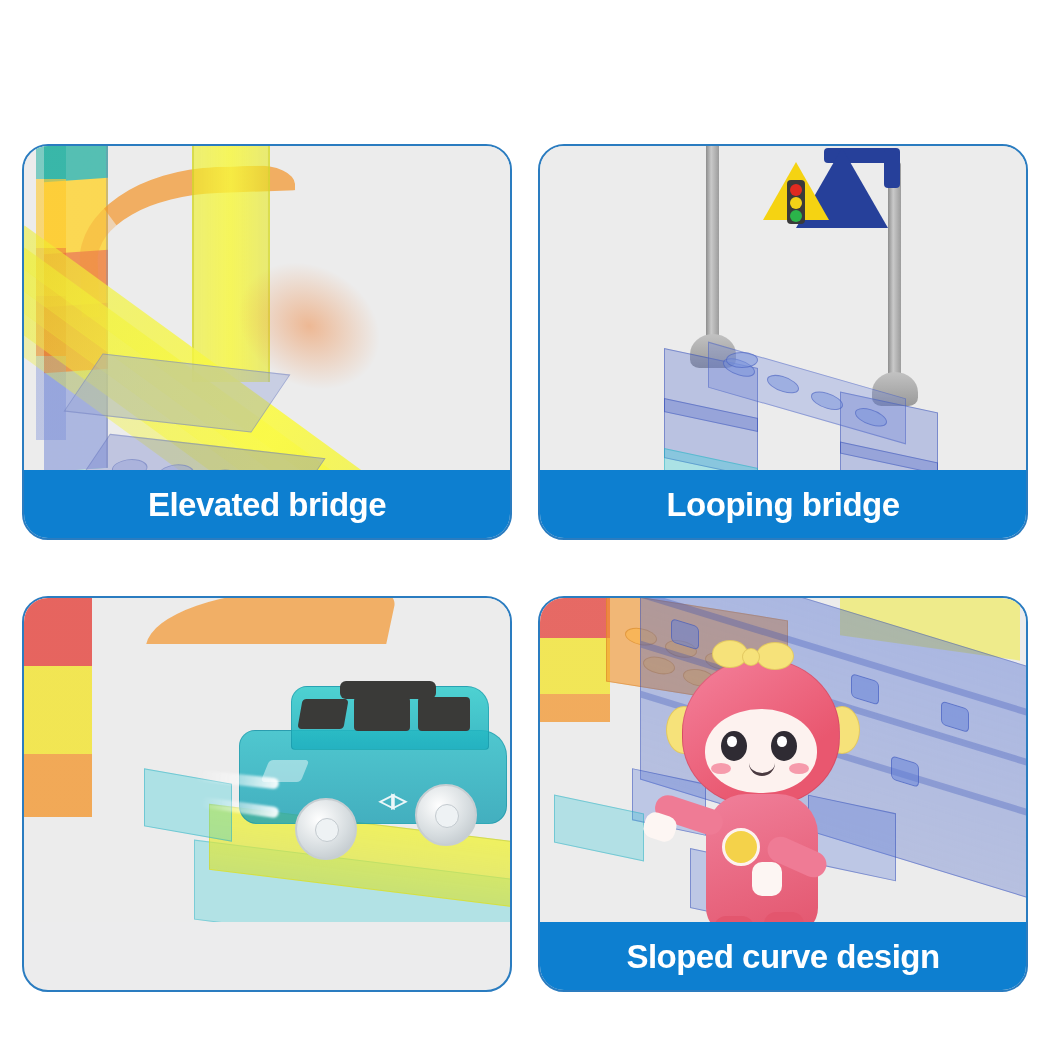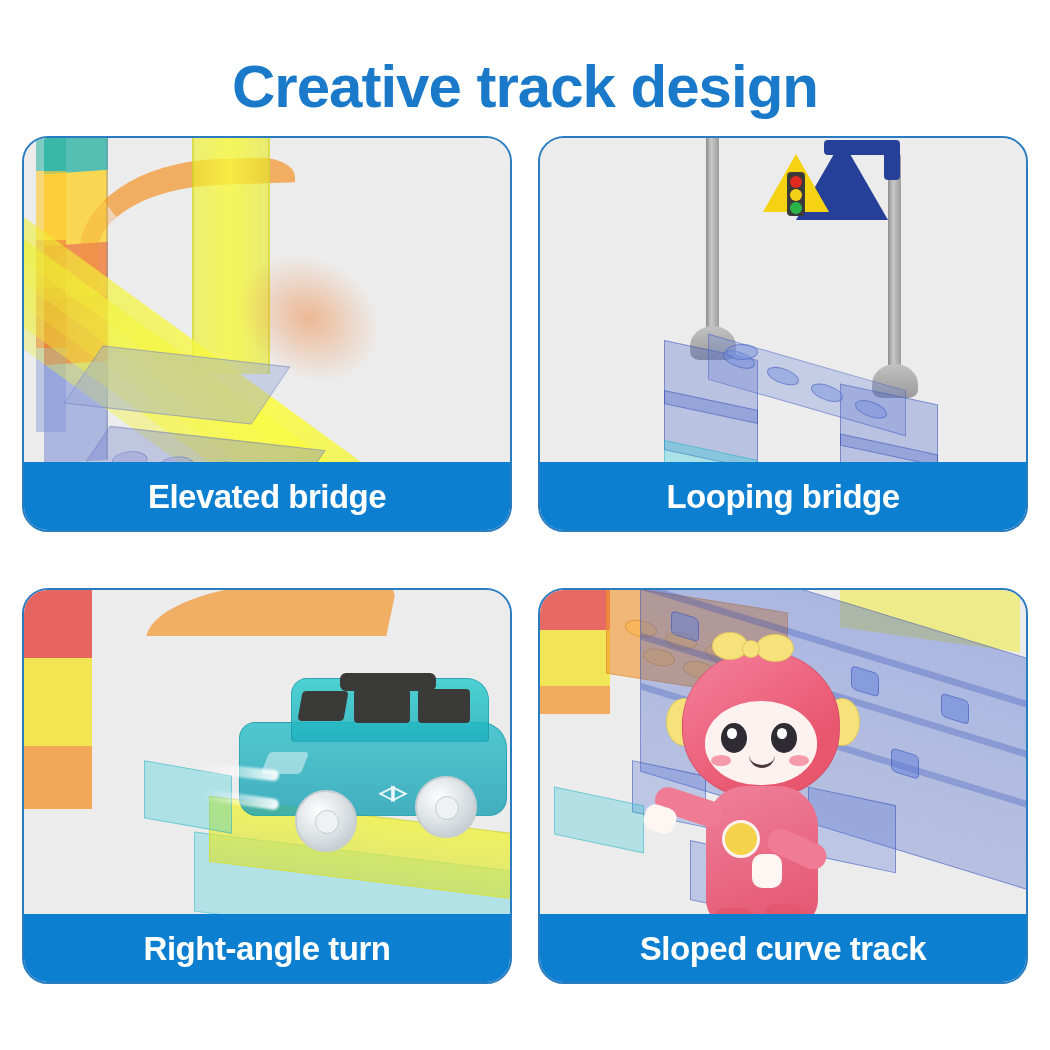--- a/index.html
+++ b/index.html
@@ -16,21 +16,21 @@
   .title{
     position:absolute;left:0;top:52px;width:1050px;
     text-align:center;
     font-size:60px;font-weight:bold;letter-spacing:-1px;
     color:#1a7ac9;
     font-family:"Liberation Sans", sans-serif;
   }
 
   
   .grid{
-    position:absolute;left:22px;top:136px;
+    position:absolute;left:22px;top:144px;
     width:1006px;height:890px;
     display:grid;
     grid-template-columns:490px 490px;
     grid-template-rows:396px 396px;
     column-gap:26px;row-gap:56px;
   }
   .card{
     position:relative;
     border:2px solid #2a7cc0;
     border-radius:26px;
@@ -328,21 +328,20 @@
   }
   .p4 .leg{
     position:absolute;background:#e3566e;border-radius:12px 12px 16px 16px;
   }
 </style>
 </head>
 <body>
 
 <div class="page">
 
-  <div class="title">Creative track design</div>
 
   <div class="grid">
 
     <div class="card">
       <div class="photo p1">
 
         <div class="pc tower"></div>
         <div class="pc tower2"></div>
         <div class="pc orangearc"></div>
         <div class="pc ypost"></div>
@@ -439,21 +438,20 @@
           <div class="beam" style="left:-34px;top:96px;width:84px;transform:rotate(6deg);"></div>
           <div class="beam" style="left:-28px;top:124px;width:78px;transform:rotate(8deg);"></div>
           <div class="wheel" style="left:66px;top:120px;">
               <div class="hub"></div>
             </div>
           <div class="wheel" style="left:186px;top:106px;">
               <div class="hub"></div>
             </div>
         </div>
       </div>
-      <div class="caption">Right-angle turn</div>
     </div>
 
     <div class="card">
       <div class="photo p4">
 
         <div class="pc stackL"></div>
         <div class="pc orangebar">
           <div class="o-stud" style="position:absolute;left:18px;top:30px;"></div>
           <div class="o-stud" style="position:absolute;left:58px;top:36px;"></div>
           <div class="o-stud" style="position:absolute;left:98px;top:42px;"></div>
@@ -513,17 +511,17 @@
           <div class="arm" style="left:-6px;top:158px;width:70px;height:26px;transform:rotate(18deg);"></div>
           <div class="glove" style="left:-16px;top:170px;width:32px;height:26px;transform:rotate(18deg);"></div>
 
           <div class="arm" style="left:106px;top:200px;width:62px;height:26px;transform:rotate(24deg);"></div>
           <div class="glove" style="left:92px;top:218px;width:30px;height:34px;"></div>
 
           <div class="leg" style="left:54px;top:272px;width:40px;height:40px;"></div>
           <div class="leg" style="left:104px;top:268px;width:40px;height:44px;"></div>
         </div>
       </div>
-      <div class="caption">Sloped curve track</div>
+      <div class="caption">Sloped curve design</div>
     </div>
 
   </div>
 </div>
 
 </body></html>

